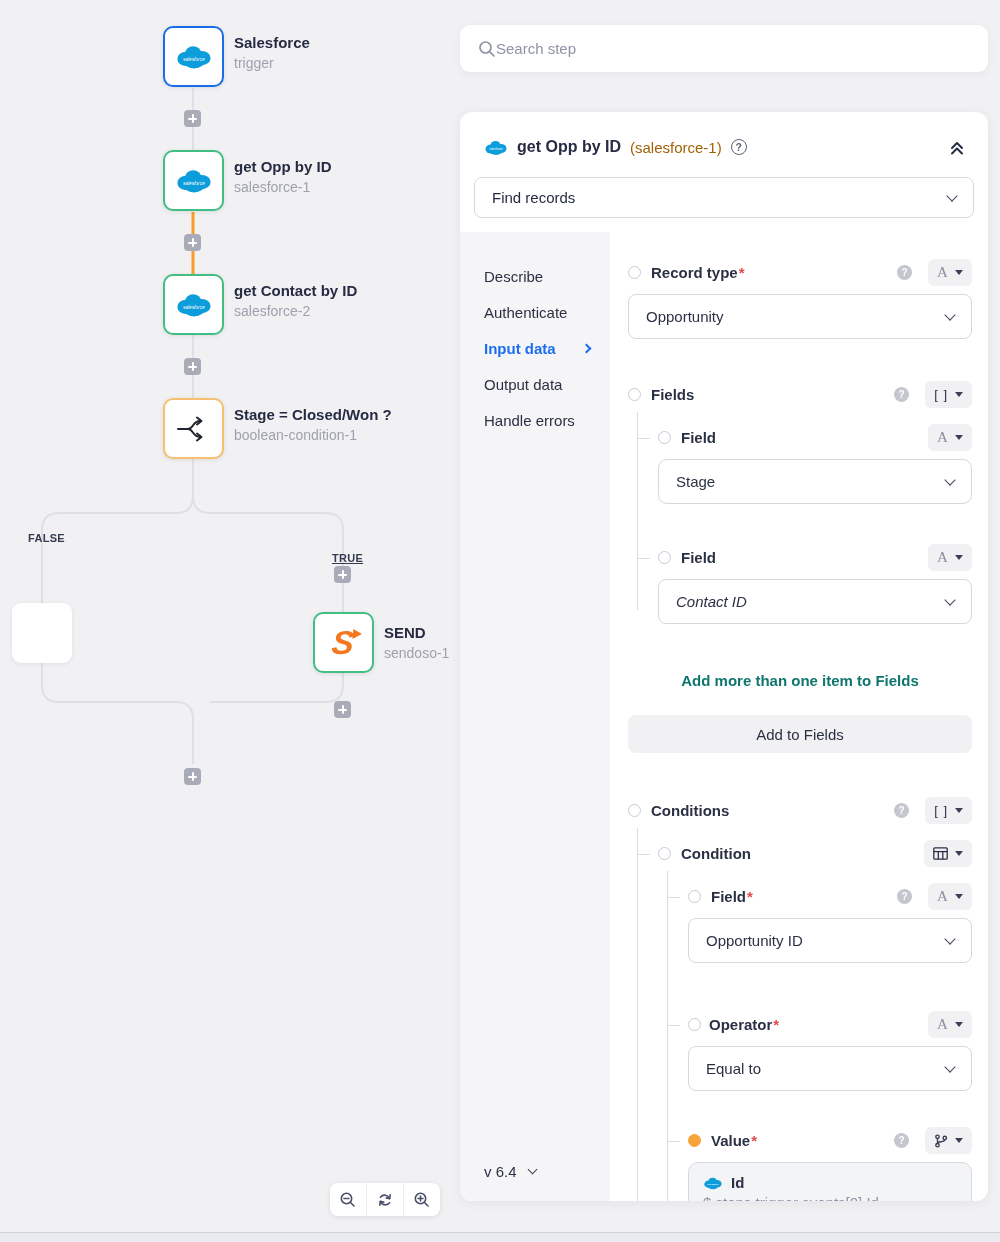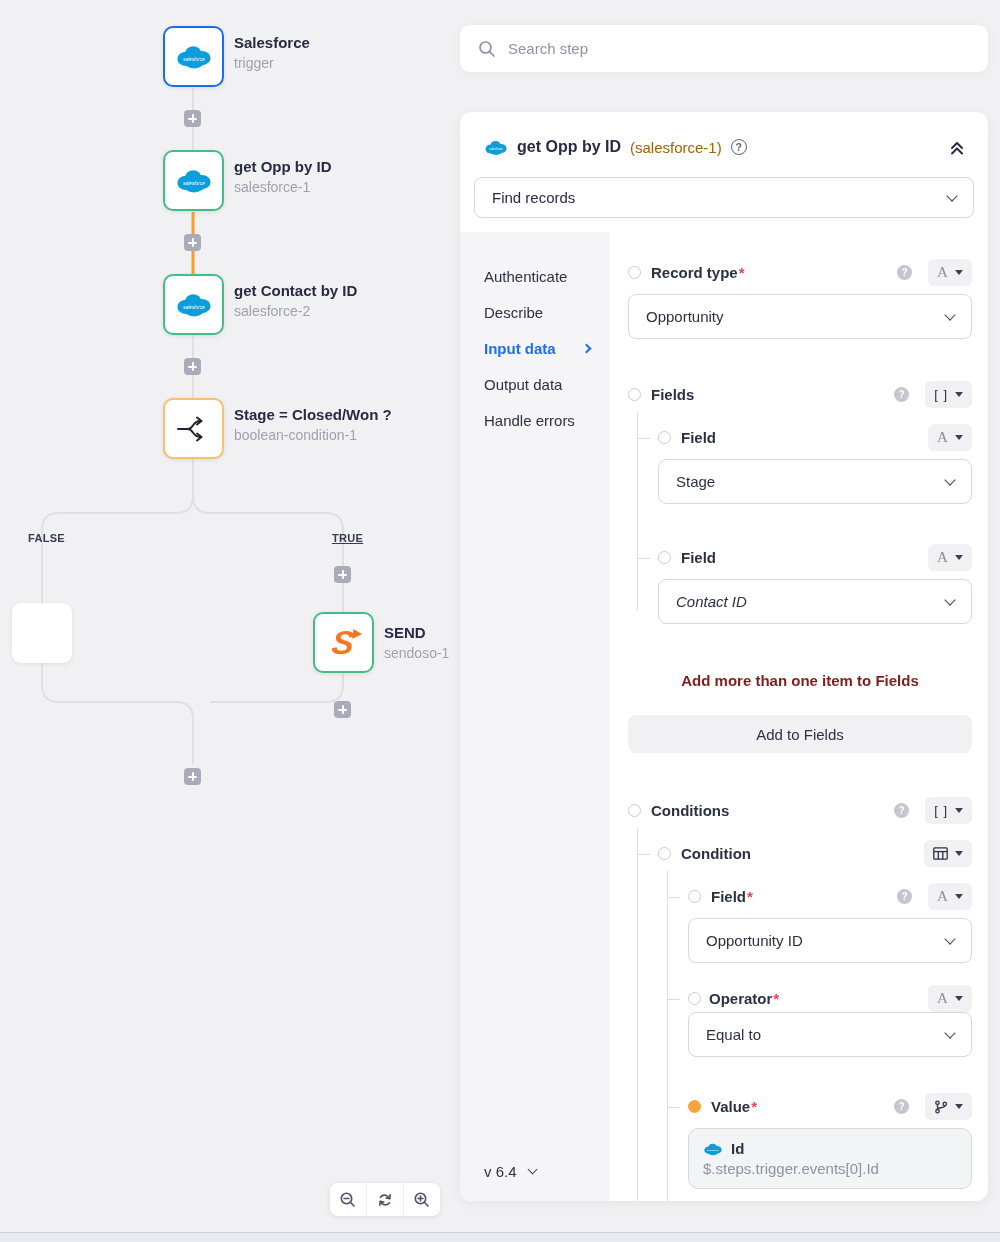--- a/index.html
+++ b/index.html
@@ -30,21 +30,21 @@
   .sendoso-s::after{content:'';position:absolute;right:-7px;top:3px;width:0;height:0;
         border-left:9px solid #f4771f;border-top:5px solid transparent;border-bottom:5px solid transparent;}
   
   .ztoolbar{position:absolute;left:330px;top:1183px;width:110px;height:33px;background:#fff;
         border-radius:8px;box-shadow:0 1px 5px rgba(25,30,60,.10);display:flex;}
   .zbtn{flex:1;display:flex;align-items:center;justify-content:center;cursor:pointer;}
   .zbtn + .zbtn{border-left:1px solid #eceef2;}
   
   .searchbar{position:absolute;left:460px;top:25px;width:528px;height:47px;background:#fff;
         border-radius:10px;box-shadow:0 2px 10px rgba(25,30,60,.05);display:flex;align-items:center;
-        padding:0 18px;gap:12px;}
+        padding:0 18px;}
   .searchbar input{border:none;outline:none;flex:1;font-size:15px;color:#262b43;
         font-family:"Liberation Sans",sans-serif;background:transparent;}
   .searchbar input::placeholder{color:#8d93a5;}
   
   .panel{position:absolute;left:460px;top:112px;width:528px;height:1089px;background:#fff;
         border-radius:12px;box-shadow:0 2px 12px rgba(25,30,60,.06);overflow:hidden;}
   .phead{display:flex;align-items:center;gap:9px;padding:26px 22px 0 24px;}
   .phead .ptitle{font-size:16px;font-weight:700;}
   .phead .pstep{font-size:15px;color:#a16207;}
   .q-outline{width:16px;height:16px;border:1.5px solid #5b6174;border-radius:50%;color:#5b6174;
@@ -80,21 +80,21 @@
   .typebtn .brk{font-size:13px;color:#2b3144;letter-spacing:1px;}
   .caret{width:0;height:0;border-left:4px solid transparent;border-right:4px solid transparent;
         border-top:5px solid #3a3f55;}
   .sel{height:45px;border:1px solid #d7d8df;border-radius:8px;background:#fff;display:flex;
         align-items:center;padding:0 17px;font-size:15px;color:#2b3144;cursor:pointer;}
   .indent{position:relative;padding-left:30px;}
   .indent::before{content:'';position:absolute;left:9px;top:-12px;width:1px;background:#dbdce3;}
   .indent.closed::before{bottom:14px;}
   .indent.open::before{bottom:-300px;}
   .tick::before{content:'';position:absolute;left:-21px;top:50%;width:13px;height:1px;background:#dbdce3;}
-  .helper{font-size:15px;font-weight:600;color:#7f1d1d;text-align:center;}
+  .helper{font-size:15px;font-weight:600;color:#0f766e;text-align:center;}
   .graybtn{height:38px;background:#f1f1f4;border:none;border-radius:8px;width:100%;
         font-size:15px;font-weight:400;color:#2b3144;cursor:pointer;font-family:"Liberation Sans",sans-serif;}
   .chip{margin-top:8px;background:#f3f4f6;border:1px solid #d7d9e0;border-radius:10px;
         padding:11px 14px;cursor:pointer;}
   .chip .crow{display:flex;align-items:center;gap:8px;}
   .chip .ctitle{font-size:15px;font-weight:700;color:#2b3144;}
   .chip .cpath{font-size:15px;color:#8d93a3;margin-top:3px;}
   .bottomstrip{position:absolute;left:0;right:0;top:1232px;height:10px;background:#e9ebf1;
         border-top:1px solid #ccd1dd;}
   svg{display:block;}
@@ -165,21 +165,21 @@
         <polyline points="22,23.5 26.5,27 22,30.5"></polyline>
       </g>
     </svg>
   </div>
   <div class="nlabel" style="left:234px;top:405px;">
     <div class="ntitle">Stage = Closed/Won ?</div>
     <div class="nsub">boolean-condition-1</div>
   </div>
 
   <div class="branch-label" style="left:28px;top:532px;">FALSE</div>
-  <div class="branch-label" style="left:332px;top:532px;text-decoration:underline;">TRUE</div>
+  <div class="branch-label" style="left:332px;top:552px;text-decoration:underline;">TRUE</div>
 
   <div class="ghostbox"></div>
 
   <div class="node" style="left:313px;top:612px;">
     <span class="sendoso-s">S</span>
   </div>
   <div class="nlabel" style="left:384px;top:623px;">
     <div class="ntitle">SEND</div>
     <div class="nsub">sendoso-1</div>
   </div>
@@ -253,24 +253,24 @@
     <div class="opselect">
       <span>Find records</span>
       <span class="spacer"></span>
         <span class="chv"></span>
     </div>
 
     <div class="pbody">
 
       <div class="nav">
         <div class="navitem">
+            <span>Describe</span>
+          </div>
+        <div class="navitem">
             <span>Authenticate</span>
-          </div>
-        <div class="navitem">
-            <span>Describe</span>
           </div>
         <div class="navitem active">
             <span>Input data</span>
             <span class="nav-chev"></span>
           </div>
         <div class="navitem">
             <span>Output data</span>
           </div>
         <div class="navitem">
             <span>Handle errors</span>
@@ -388,30 +388,30 @@
                 <span class="ser">A</span>
                 <span class="caret"></span>
               </button>
             </div>
             <div class="sel" style="margin-top:8px;">
               <span>Opportunity ID</span>
               <span class="spacer"></span>
                 <span class="chv"></span>
             </div>
 
-            <div class="frow tick" style="margin-top:22px;gap:8px;">
+            <div class="frow tick" style="margin-top:48px;gap:8px;">
               <span class="radio"></span>
               <span class="flabel"><span>Operator</span><span class="req">*</span></span>
               <span class="spacer"></span>
               <button class="typebtn">
                 <span class="ser">A</span>
                 <span class="caret"></span>
               </button>
             </div>
-            <div class="sel" style="">
+            <div class="sel" style="margin-top:8px;">
               <span>Equal to</span>
               <span class="spacer"></span>
                 <span class="chv"></span>
             </div>
 
             <div class="frow tick" style="margin-top:36px;">
               <span class="radio filled"></span>
               <span class="flabel"><span>Value</span><span class="req">*</span></span>
               <span class="spacer"></span>
               <span class="q">?</span>

